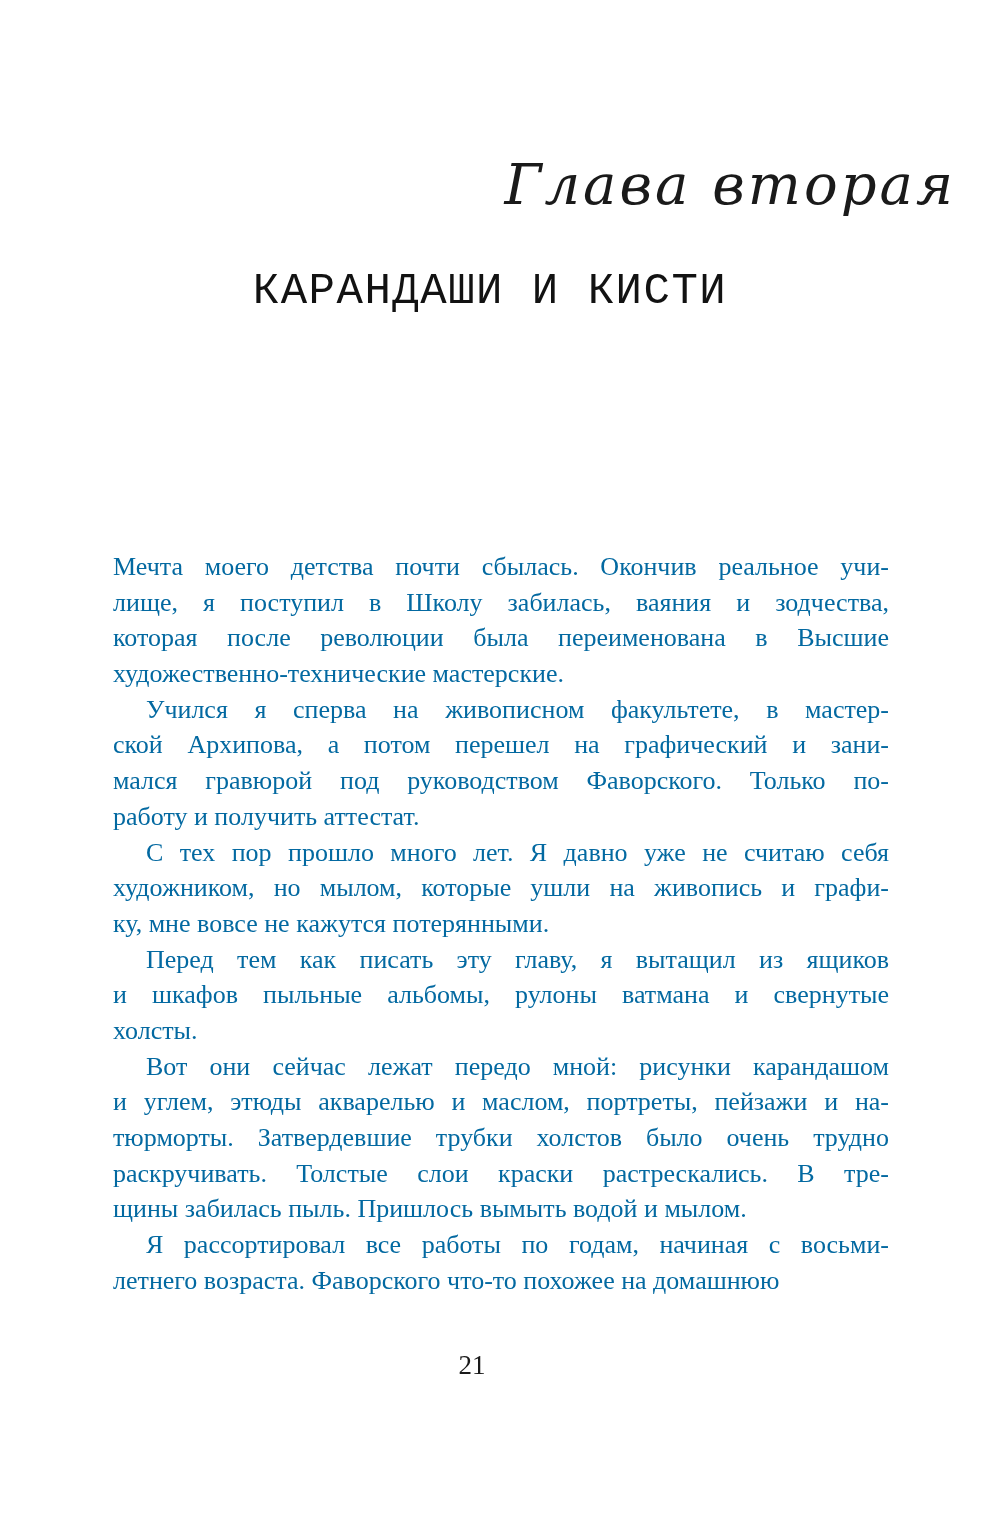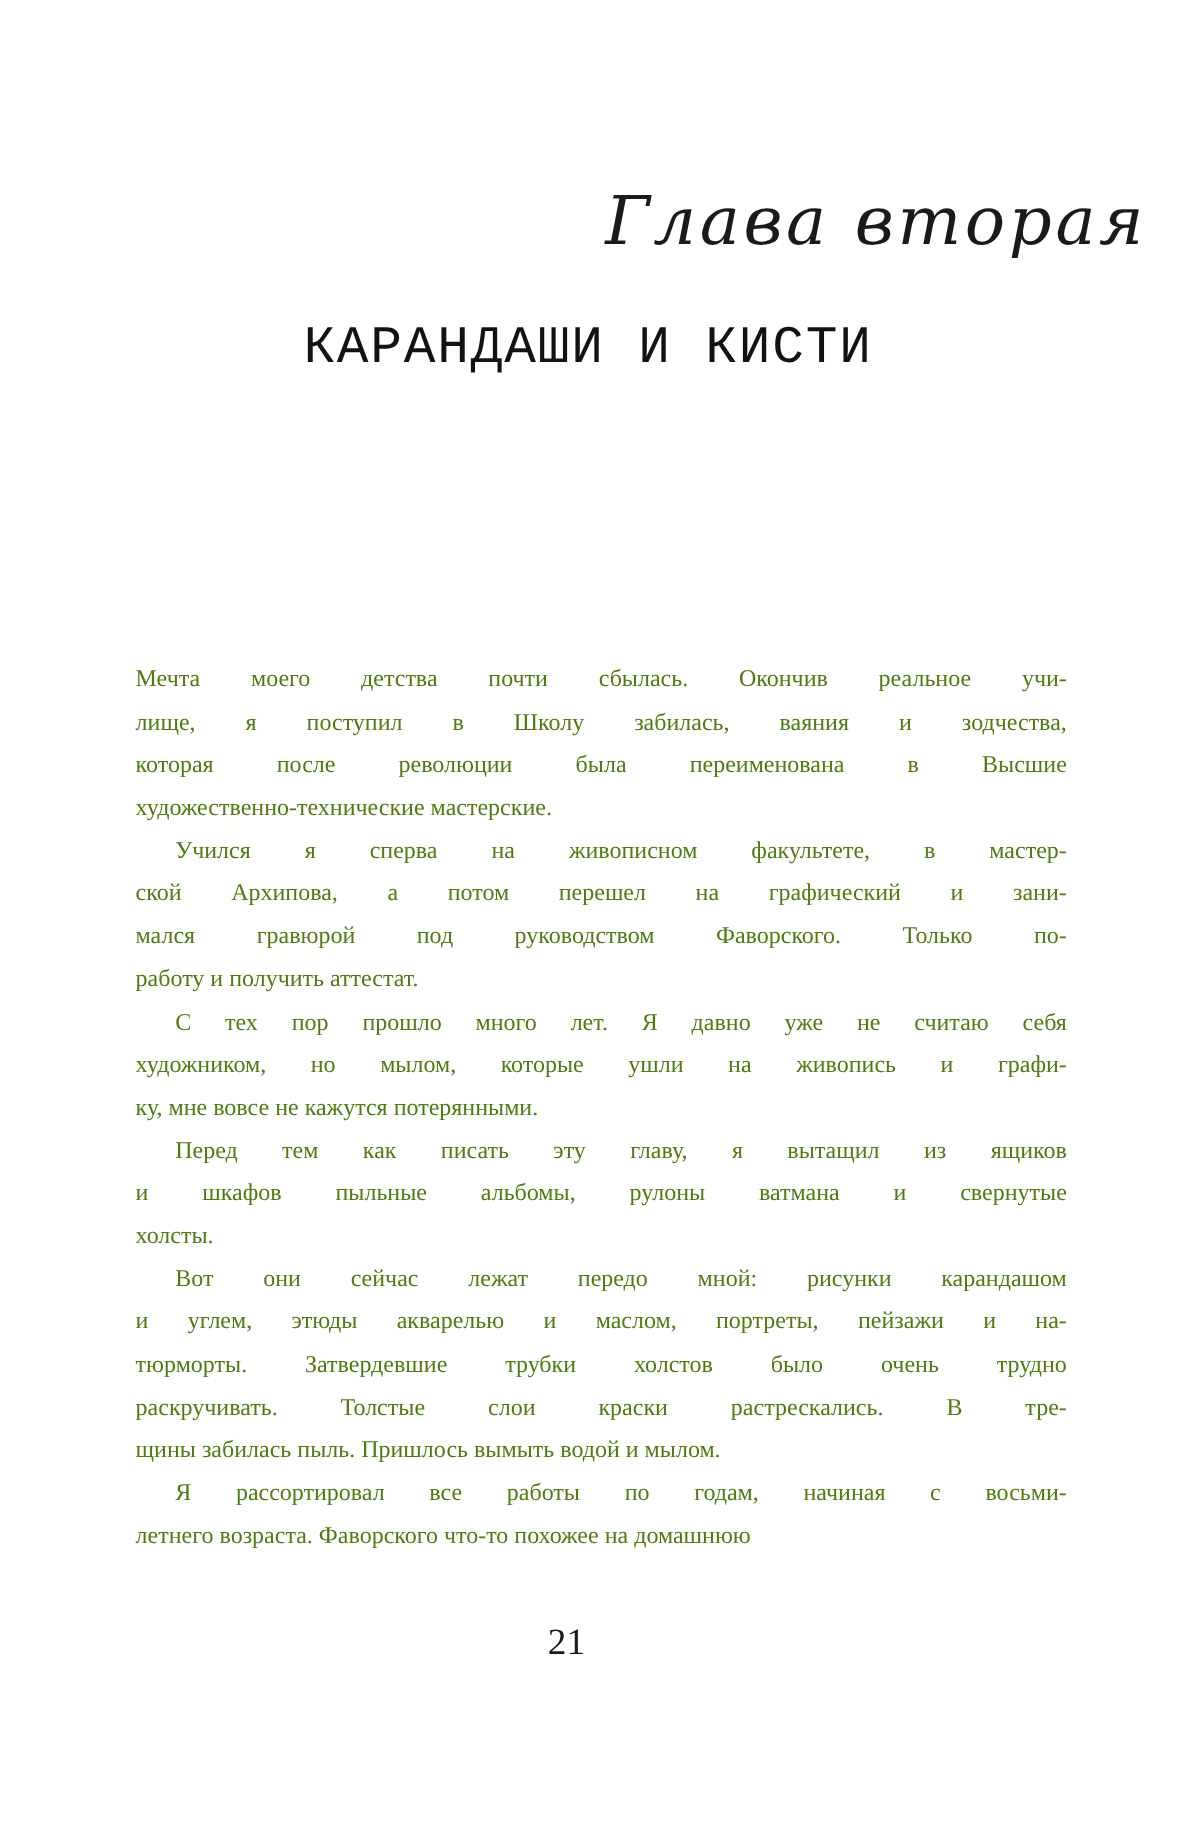--- a/index.html
+++ b/index.html
@@ -40,44 +40,44 @@
     letter-spacing: 1.5px;
     color: #121212;
     white-space: nowrap;
   }
   .body-text {
     position: absolute;
     top: 549px;
     left: 113px;
     width: 776px;
     font-family: "Liberation Serif", serif;
-    font-size: 20px;
+    font-size: 26px;
     line-height: 35.7px;
-    color: #4d7c0f;
+    color: #0369a1;
   }
   .body-text .line {
     text-align: justify;
     text-align-last: justify;
     height: 35.7px;
     overflow: visible;
   }
   .body-text .line.last {
     text-align-last: left;
   }
   .body-text .line.indent {
     padding-left: 33px;
   }
   .page-number {
     position: absolute;
     top: 1350px;
     left: 0;
     width: 944px;          
     text-align: center;
     font-family: "Liberation Serif", serif;
-    font-size: 31px;
+    font-size: 27px;
     color: #1a1a1a;
   }
 </style>
 </head>
 <body>
 
 <div class="page">
   <div class="chapter-label">Глава вторая</div>
 
   <h1 class="chapter-title">КАРАНДАШИ И КИСТИ</h1>

